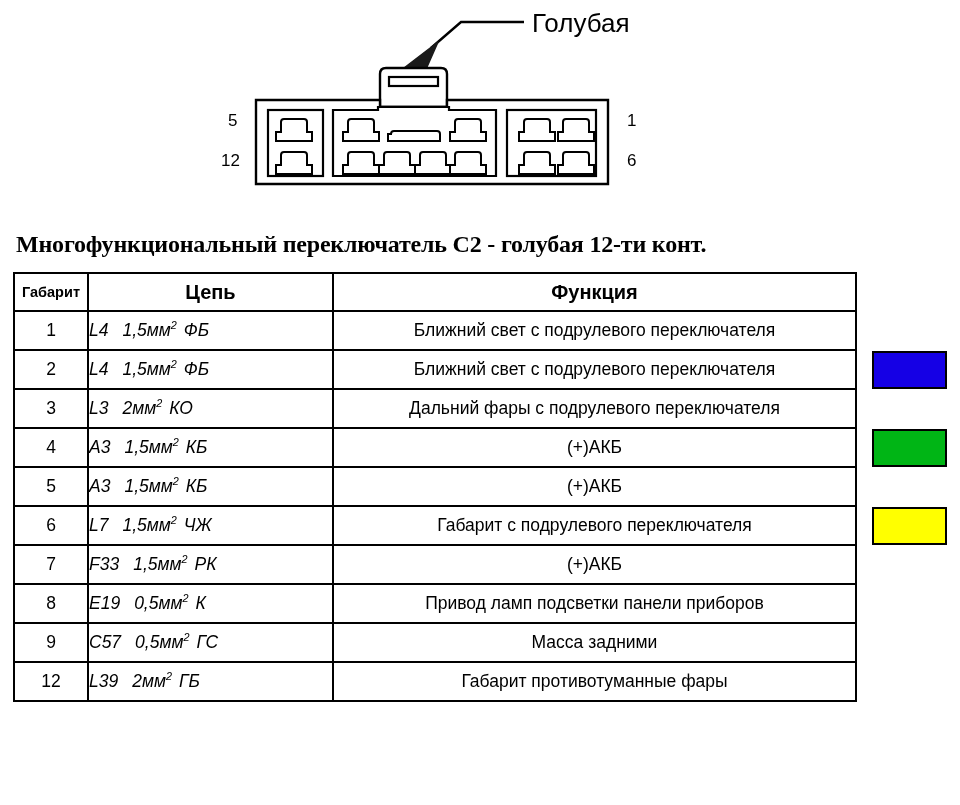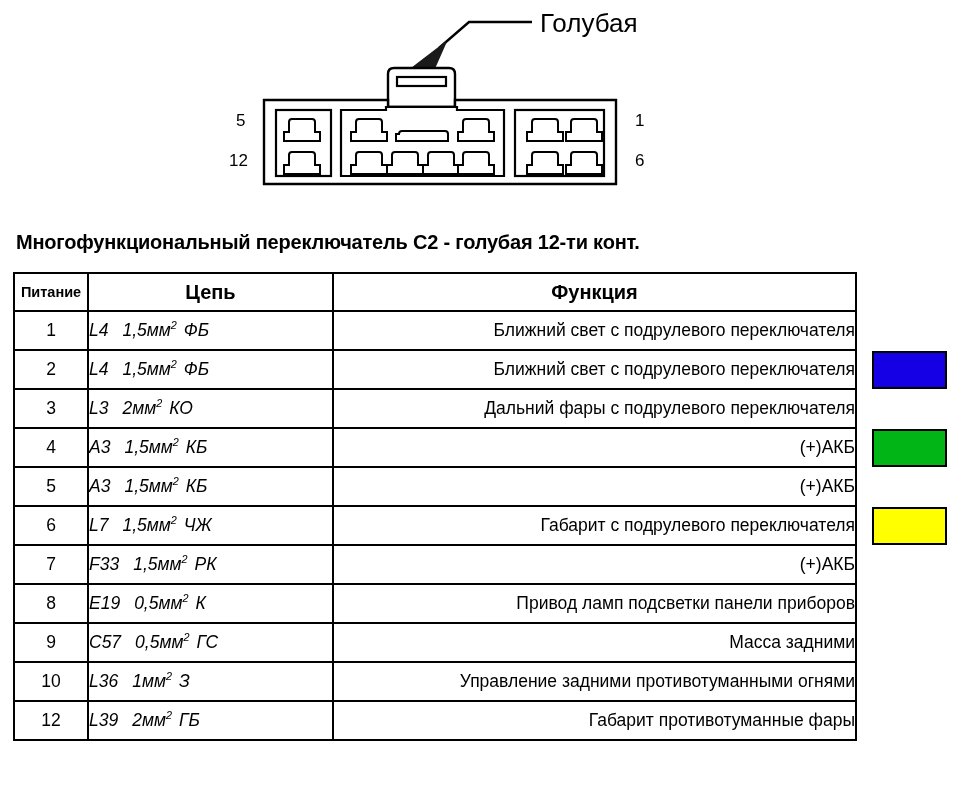--- a/index.html
+++ b/index.html
@@ -12,21 +12,21 @@
     height: 805px;
     position: relative;
     font-family: "Liberation Sans", sans-serif;
     color: #000000;
     overflow: hidden;
   }
 
   
   #connector-diagram {
     position: absolute;
-    left: 8px;
+    left: 0;
     top: 0;
     width: 896px;
     height: 215px;
   }
   #connector-callout-label {
     position: absolute;
     left: 532px;
     top: 8px;
     font-size: 26px;
     font-weight: 400;
@@ -42,24 +42,25 @@
   #pin-label-5  { left: 228px; top: 112px; }
   #pin-label-12 { left: 221px; top: 152px; }
   #pin-label-1  { left: 627px; top: 112px; }
   #pin-label-6  { left: 627px; top: 152px; }
 
   
   #section-title {
     position: absolute;
     left: 16px;
     top: 231px;
-    font-size: 20px;
+    font-size: 24px;
     font-weight: bold;
     white-space: nowrap;
     letter-spacing: -0.2px;
+    font-family: Liberation Serif, serif;
   }
 
   
   #pinout-table {
     position: absolute;
     left: 13px;
     top: 272px;
     width: 842px;
     border-collapse: collapse;
     table-layout: fixed;
@@ -93,21 +94,21 @@
     font-size: 18px;
   }
   td.cell-circuit {
     text-align: left;
     padding-left: 19px;
     font-size: 18px;
     white-space: nowrap;
     font-style: italic;
   }
   td.cell-function {
-    text-align: right;
+    text-align: center;
     padding-left: 14px;
     font-size: 17.5px;
     white-space: nowrap;
   }
   .sup-area {
     font-size: 0.62em;
     vertical-align: super;
     line-height: 0;
   }
   .circ-gap { display: inline-block; width: 7px; }
@@ -186,21 +187,21 @@
 <div id="section-title">Многофункциональный переключатель C2 -  голубая 12-ти конт.</div>
 
 <table id="pinout-table">
   <colgroup>
     <col class="c-pin">
       <col class="c-circ">
       <col class="c-func">
   </colgroup>
   <thead>
     <tr>
-      <th class="h-pin">Питание</th>
+      <th class="h-pin">Габарит</th>
       <th class="h-circ">Цепь</th>
       <th class="h-func">Функция</th>
     </tr>
   </thead>
   <tbody id="pinout-table-body">
       <tr>
         <td class="cell-pin">1</td>
         <td class="cell-circuit">L4<span class="circ-gap"></span><span class="circ-gap"></span>1,5мм<span class="sup-area">2</span><span class="circ-gap"></span>ФБ</td>
         <td class="cell-function">Ближний свет с подрулевого переключателя</td>
       </tr>
@@ -238,25 +239,20 @@
         <td class="cell-pin">8</td>
         <td class="cell-circuit">E19<span class="circ-gap"></span><span class="circ-gap"></span>0,5мм<span class="sup-area">2</span><span class="circ-gap"></span>К</td>
         <td class="cell-function">Привод ламп подсветки панели приборов</td>
       </tr>
       <tr>
         <td class="cell-pin">9</td>
         <td class="cell-circuit">C57<span class="circ-gap"></span><span class="circ-gap"></span>0,5мм<span class="sup-area">2</span><span class="circ-gap"></span>ГС</td>
         <td class="cell-function">Масса задними</td>
       </tr>
       <tr>
-        <td class="cell-pin">10</td>
-        <td class="cell-circuit">L36<span class="circ-gap"></span><span class="circ-gap"></span>1мм<span class="sup-area">2</span><span class="circ-gap"></span>З</td>
-        <td class="cell-function">Управление задними противотуманными огнями</td>
-      </tr>
-      <tr>
         <td class="cell-pin">12</td>
         <td class="cell-circuit">L39<span class="circ-gap"></span><span class="circ-gap"></span>2мм<span class="sup-area">2</span><span class="circ-gap"></span>ГБ</td>
         <td class="cell-function">Габарит противотуманные фары</td>
       </tr>
     </tbody>
 </table>
 
 <div class="color-swatch" id="swatch-blue" style="background-color: rgb(21, 0, 229);"></div>
 <div class="color-swatch" id="swatch-green" style="background-color: rgb(0, 181, 21);"></div>
 <div class="color-swatch" id="swatch-yellow" style="background-color: rgb(255, 255, 0);"></div>

